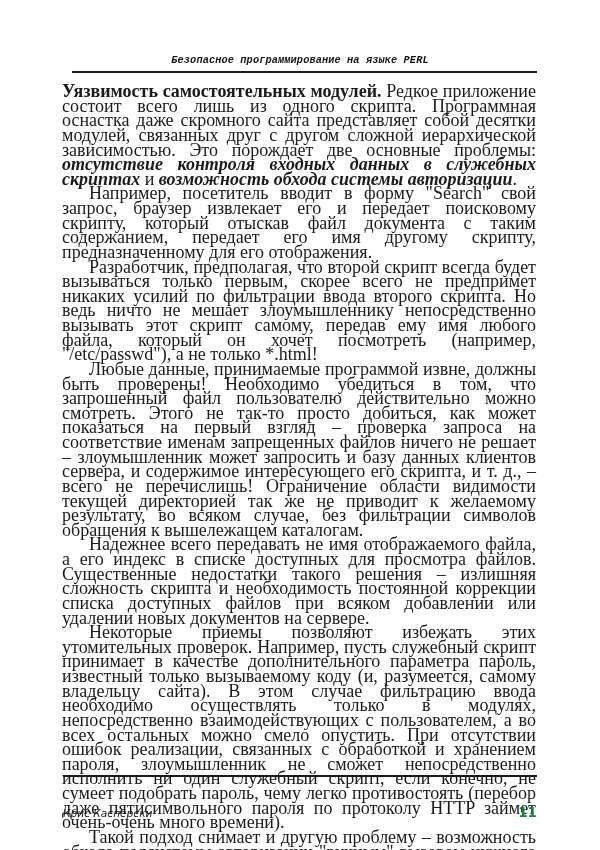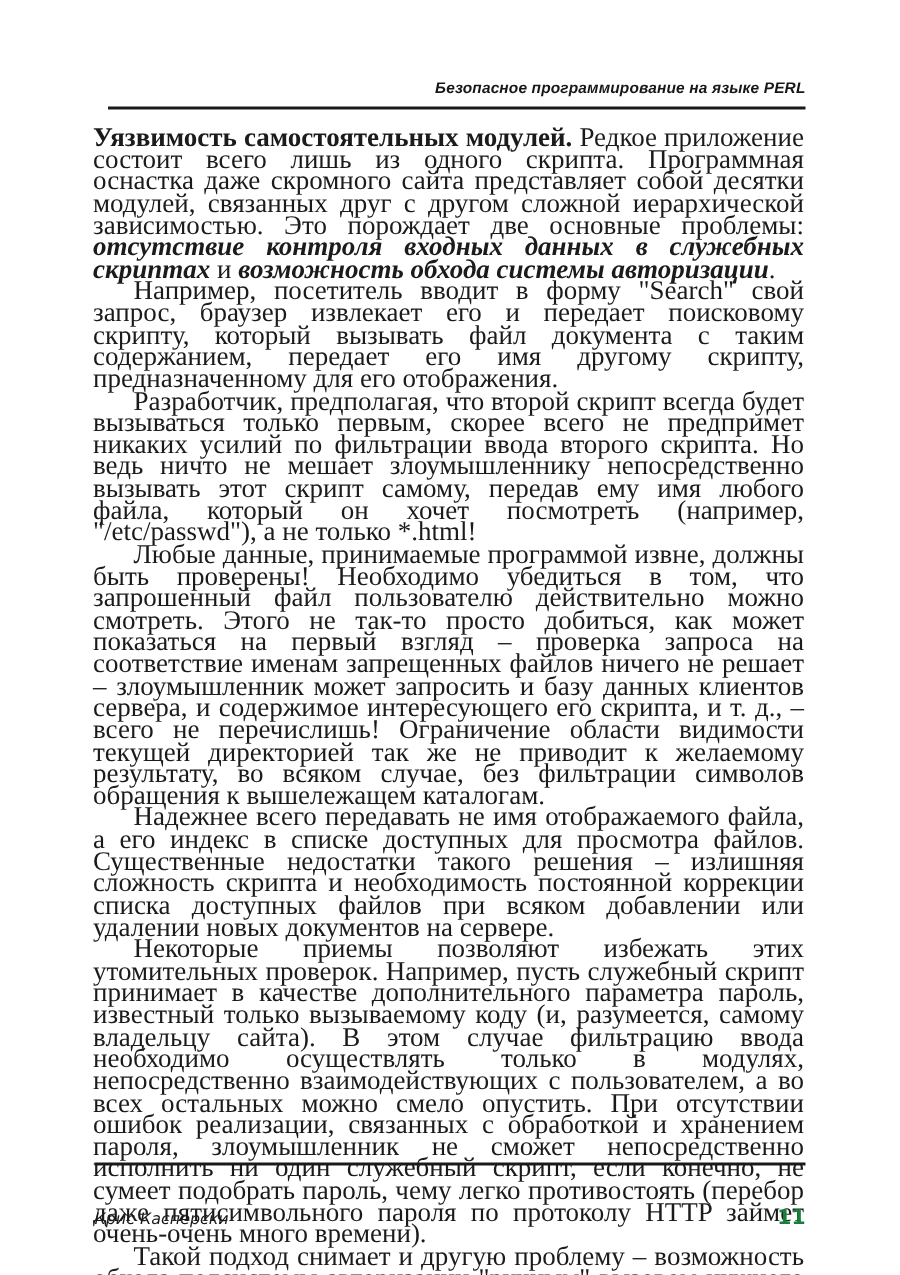--- a/index.html
+++ b/index.html
@@ -21,22 +21,22 @@
     height: 850px;
     box-sizing: border-box;
   }
 
   
   .running-head {
     position: absolute;
     left: 63px;
     top: 54px;
     width: 474px;
-    text-align: right;
-    font-family: Liberation Sans, sans-serif;
+    text-align: center;
+    font-family: Liberation Mono, monospace;
     font-weight: bold;
     font-style: italic;
     font-size: 10.3px;
     letter-spacing: 0.1px;
     color: #171717;
     white-space: nowrap;
   }
   .rule-top {
     position: absolute;
     left: 72px;
@@ -113,21 +113,21 @@
 <div class="page">
 
   <div class="running-head">Безопасное программирование на языке PERL</div>
 
   <div class="rule-top"></div>
 
   <div class="textblock">
 
     <p class="noindent"><b class="lead">Уязвимость самостоятельных модулей.</b><span> Редкое приложение состоит всего лишь из одного скрипта. Программная оснастка даже скромного сайта представляет собой десятки модулей, связанных друг с другом сложной иерархической зависимостью. Это порождает две основные проблемы: </span><i class="bi">отсутствие контроля входных данных в служебных скриптах</i><span> и </span><i class="bi">возможность обхода системы авторизации</i><span>.</span></p>
 
-    <p>Например, посетитель вводит в форму "Search" свой запрос, браузер извлекает его и передает поисковому скрипту, который вызывать файл документа с таким содержанием, передает его имя другому скрипту, предназначенному для его отображения.</p>
+    <p>Например, посетитель вводит в форму "Search" свой запрос, браузер извлекает его и передает поисковому скрипту, который отыскав файл документа с таким содержанием, передает его имя другому скрипту, предназначенному для его отображения.</p>
 
     <p>Разработчик, предполагая, что второй скрипт всегда будет вызываться только первым, скорее всего не предпримет никаких усилий по фильтрации ввода второго скрипта. Но ведь ничто не мешает злоумышленнику непосредственно вызывать этот скрипт самому, передав ему имя любого файла, который он хочет посмотреть (например, "/etc/passwd"), а не только *.html!</p>
 
     <p>Любые данные, принимаемые программой извне, должны быть проверены! Необходимо убедиться в том, что запрошенный файл пользователю действительно можно смотреть. Этого не так-то просто добиться, как может показаться на первый взгляд – проверка запроса на соответствие именам запрещенных файлов ничего не решает – злоумышленник может запросить и базу данных клиентов сервера, и содержимое интересующего его скрипта, и т. д., – всего не перечислишь! Ограничение области видимости текущей директорией так же не приводит к желаемому результату, во всяком случае, без фильтрации символов обращения к вышележащем каталогам.</p>
 
     <p>Надежнее всего передавать не имя отображаемого файла, а его индекс в списке доступных для просмотра файлов. Существенные недостатки такого решения – излишняя сложность скрипта и необходимость постоянной коррекции списка доступных файлов при всяком добавлении или удалении новых документов на сервере.</p>
 
     <p>Некоторые приемы позволяют избежать этих утомительных проверок. Например, пусть служебный скрипт принимает в качестве дополнительного параметра пароль, известный только вызываемому коду (и, разумеется, самому владельцу сайта). В этом случае фильтрацию ввода необходимо осуществлять только в модулях, непосредственно взаимодействующих с пользователем, а во всех остальных можно смело опустить. При отсутствии ошибок реализации, связанных с обработкой и хранением пароля, злоумышленник не сможет непосредственно исполнить ни один служебный скрипт, если конечно, не сумеет подобрать пароль, чему легко противостоять (перебор даже пятисимвольного пароля по протоколу HTTP займет очень-очень много времени).</p>
 
     <p>Такой подход снимает и другую проблему – возможность обхода подсистемы авторизации "ручным" вызовом нужного скрипта. В сети нередко встречаются почтовые системы, работающие по следующему алгоритму: "входной" скрипт проверяет имя и пароль пользователя и, если они верны, передает одно лишь имя пользователя (без пароля!) другому скрипту, непосредственно работающему с почтовым ящиком. Злоумышленник, вызвав последний скрипт напрямую, получит доступ к корреспонденции любого пользователя! Удивительно, но подобная ошибка встречается и в Internet-магазинах: скрипту, осуществляющему покупку, передают</p>

